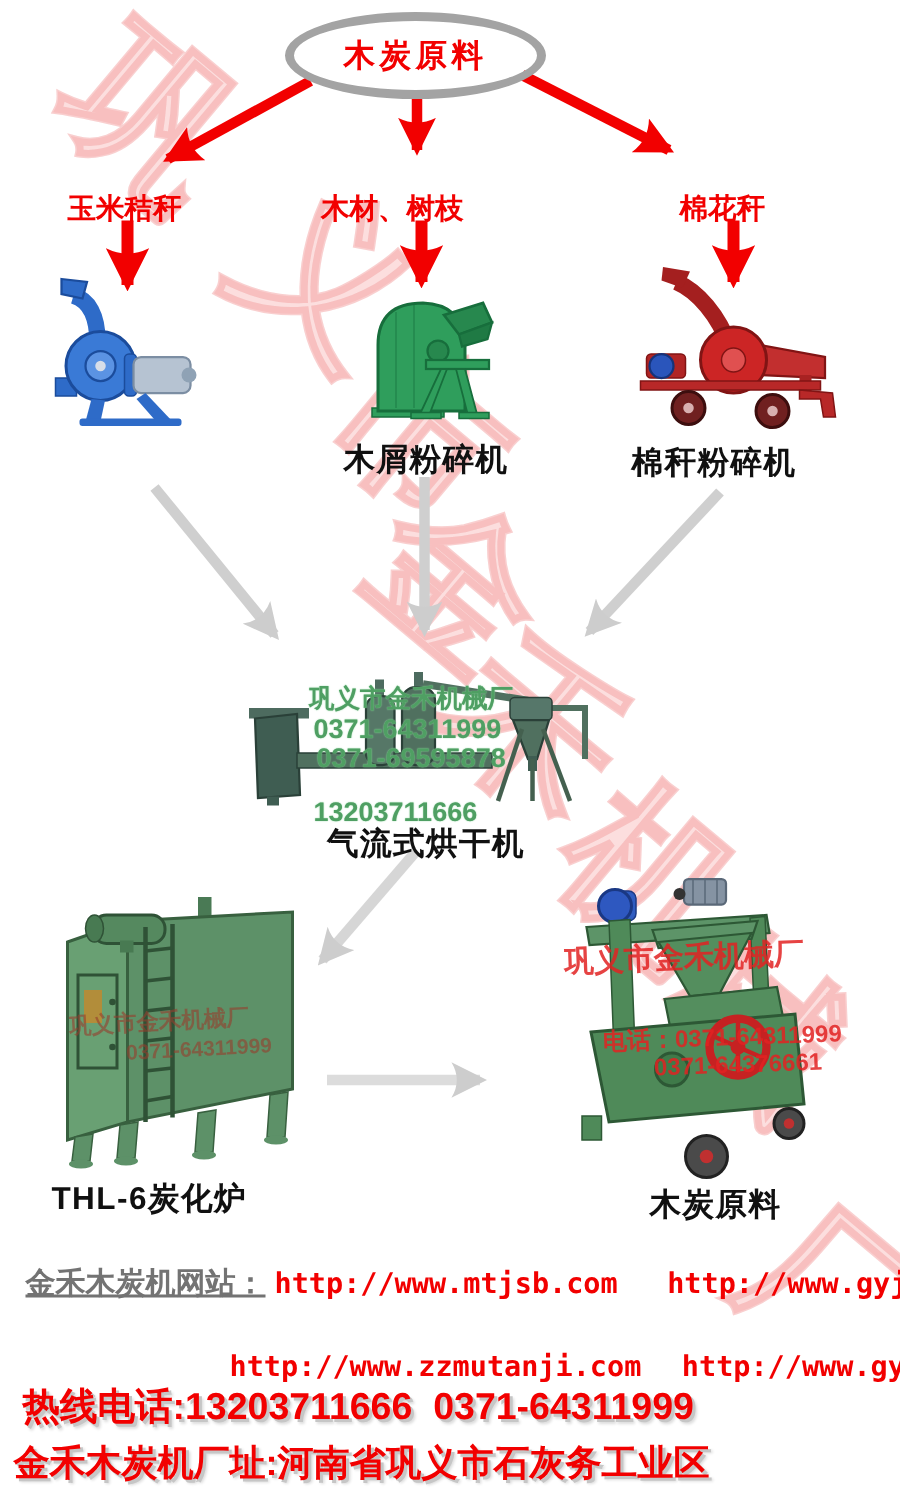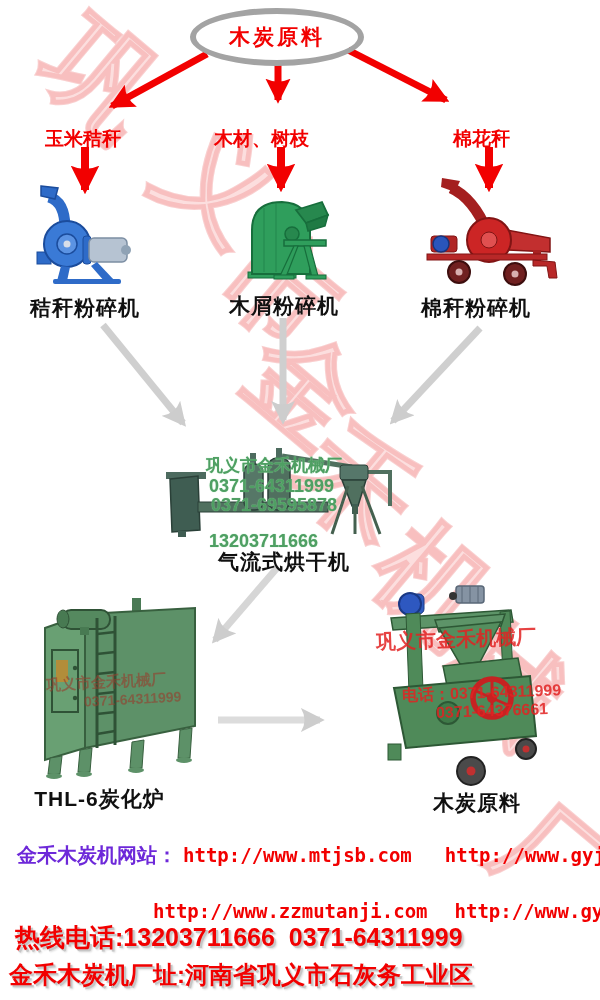--- a/index.html
+++ b/index.html
@@ -20,21 +20,21 @@
   .machine-label{position:absolute;color:#101010;font-weight:bold;font-size:21px;text-align:center;
                  z-index:3;white-space:nowrap;letter-spacing:1px;}
   .machine{position:absolute;z-index:2;}
   
   .photo-wm{position:absolute;z-index:4;font-weight:bold;white-space:nowrap;line-height:1;}
   .wm-green{color:#4f9f63;text-shadow:0 0 1px #8fd49f;}
   .wm-faint{color:rgba(150,62,45,0.6);transform:rotate(-3deg);}
   .wm-red{color:rgba(226,34,34,0.85);transform:rotate(-2deg);}
   
   .f-row{position:absolute;display:flex;align-items:baseline;z-index:3;white-space:pre;}
-  .f-site-label{color:#6d28d9;font-weight:bold;font-size:20px;}
+  .f-site-label{color:#737373;font-weight:bold;font-size:20px;text-decoration:underline;}
   .f-url{color:#f20000;font-weight:bold;font-size:19px;font-family:"DejaVu Sans Mono",monospace;}
   .f-big{position:absolute;color:#f20000;font-weight:bold;white-space:pre;z-index:3;
          text-shadow:2px 2px 0 #c6c6c6,3px 3px 2px #dcdcdc;}
 </style>
 </head>
 <body>
 
 <div class="canvas">
 
   <div class="wm-char" style="left:45px;top:22px">巩</div>
@@ -83,21 +83,20 @@
     <circle cx="42" cy="60" r="23" fill="#3a7ad6" stroke="#1b4c9c" stroke-width="2"></circle>
     <circle cx="42" cy="60" r="10" fill="#5b93e3" stroke="#1b4c9c" stroke-width="1.5"></circle>
     <circle cx="42" cy="60" r="3.5" fill="#d8dee8"></circle>
     <rect x="58" y="52" width="8" height="28" rx="3" fill="#2e6bc8" stroke="#1b4c9c"></rect>
     <rect x="64" y="54" width="38" height="24" rx="5" fill="#b6c3d2" stroke="#7c8ea3" stroke-width="1.5"></rect>
     <circle cx="101" cy="66" r="5" fill="#8fa2b5"></circle>
     <path d="M36,82 L32,97 L42,97 L45,83 Z" fill="#2e6bc8"></path>
     <path d="M72,78 L90,97 L80,98 L66,82 Z" fill="#2e6bc8"></path>
     <rect x="28" y="95" width="68" height="5" rx="2" fill="#2e6bc8"></rect>
   </svg>
-  <div class="machine-label" style="left:23px;top:294px;width:124px">秸秆粉碎机</div>
 
   <svg class="machine" style="left:240px;top:196px" width="95" height="90" viewBox="0 0 95 90">
     <rect x="8" y="76" width="48" height="6" fill="#2f9e5c" stroke="#176e3c"></rect>
     <path d="M12,78 L12,34 Q12,6 42,6 Q68,7 70,32 L70,78 Z" fill="#2f9e5c" stroke="#176e3c" stroke-width="2"></path>
     <path d="M24,76 L24,12" stroke="#176e3c" stroke-width="1" opacity="0.5"></path>
     <path d="M36,76 L36,7" stroke="#176e3c" stroke-width="1" opacity="0.5"></path>
     <path d="M56,14 L82,6 L88,19 L66,27 Z" fill="#27884e" stroke="#176e3c" stroke-width="1.8"></path>
     <path d="M66,27 L88,19 L85,30 L68,35 Z" fill="#1f7a44" stroke="#176e3c" stroke-width="1.5"></path>
     <circle cx="52" cy="38" r="7" fill="#27884e" stroke="#176e3c" stroke-width="1.5"></circle>
     <rect x="44" y="44" width="42" height="6" fill="#2f9e5c" stroke="#176e3c" stroke-width="1.5"></rect>

